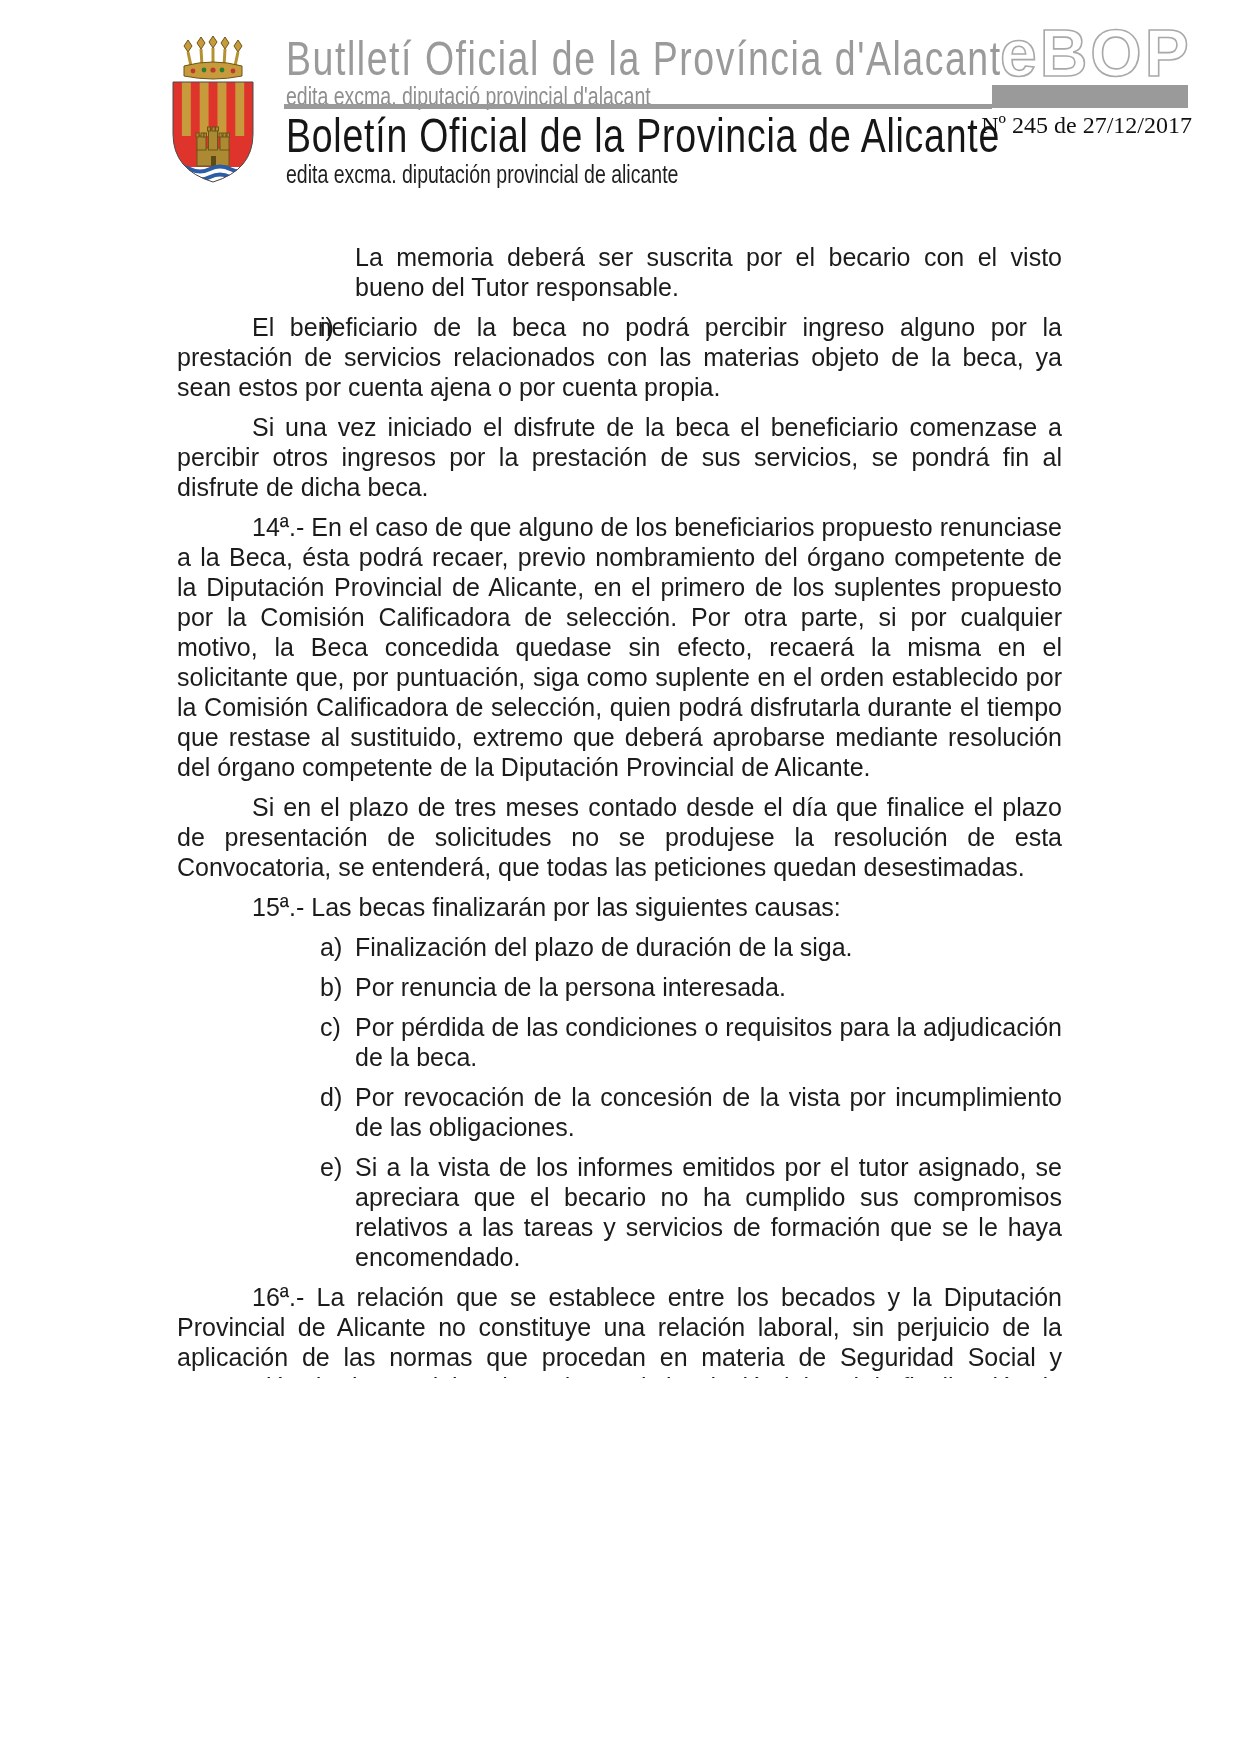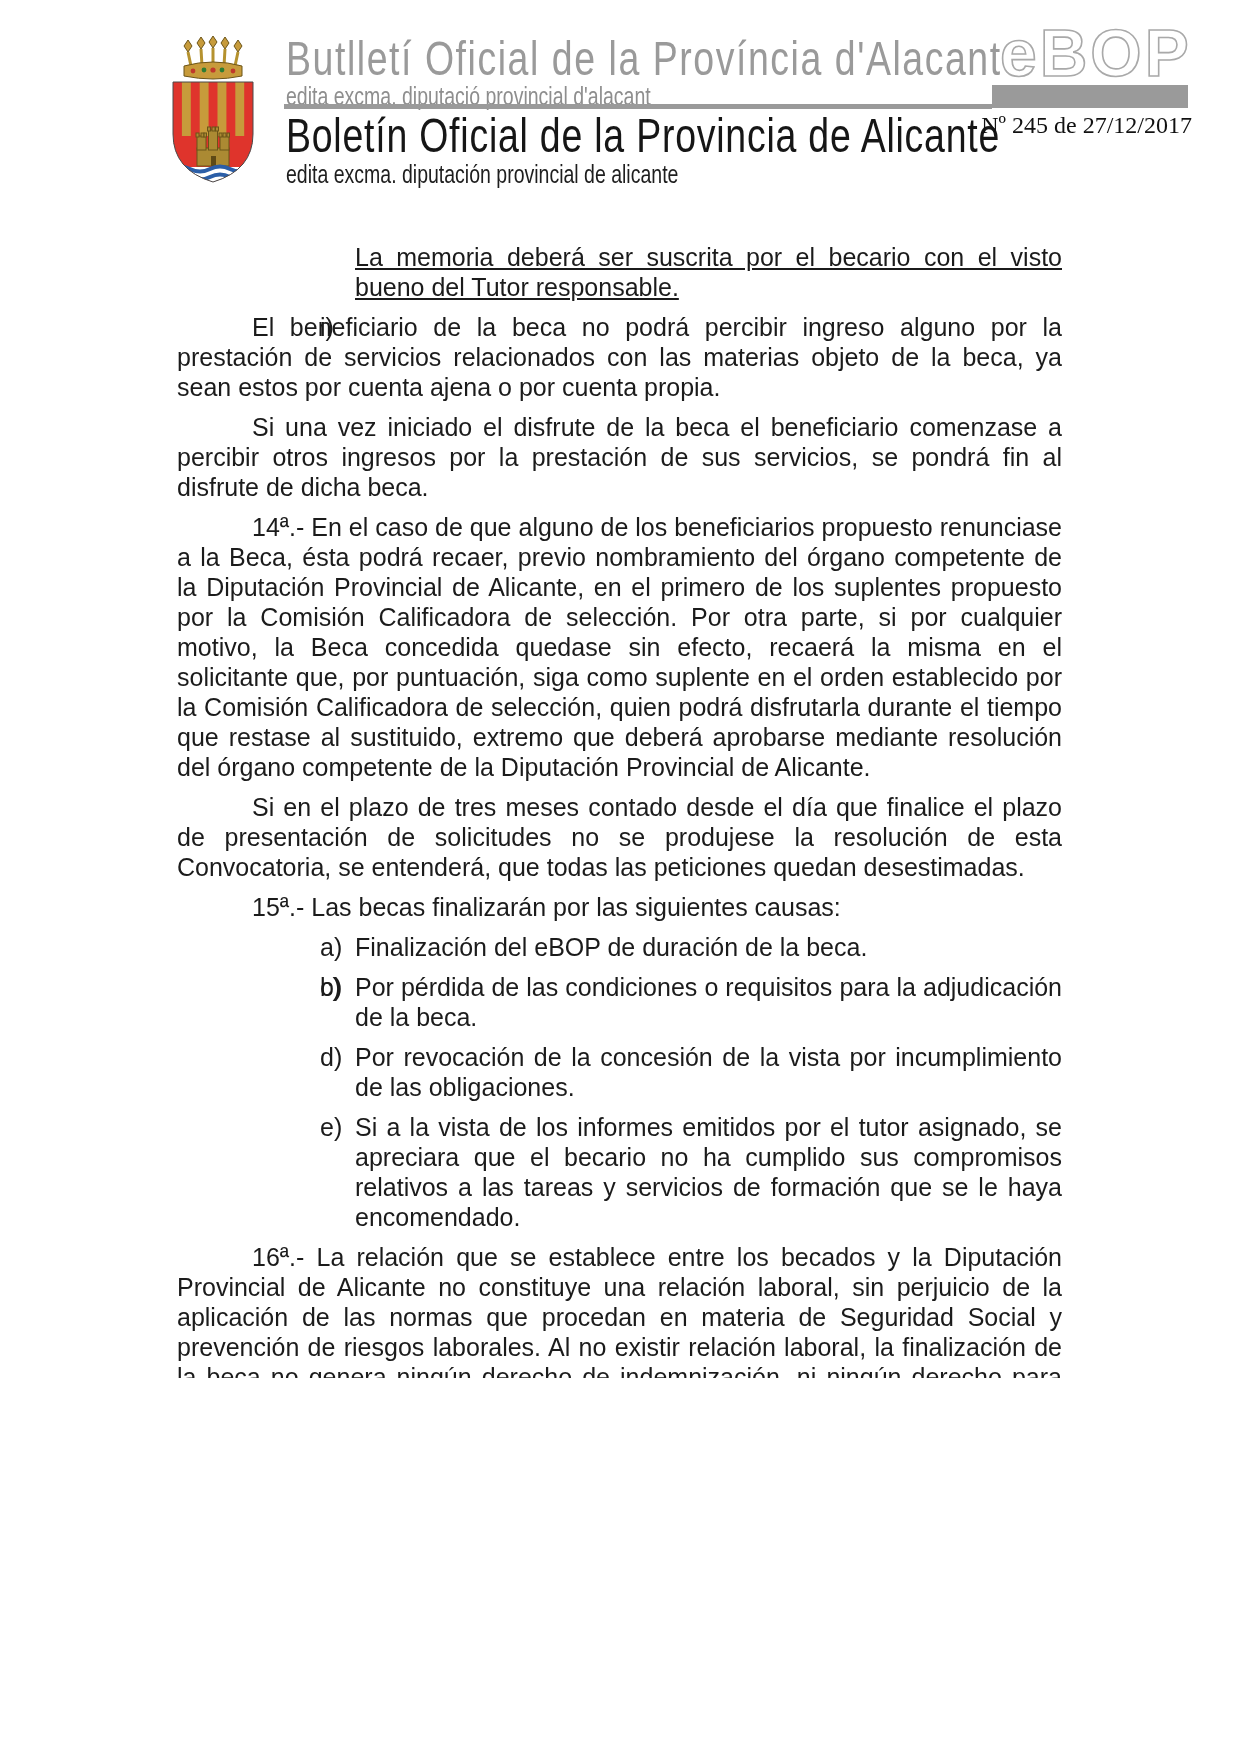--- a/index.html
+++ b/index.html
@@ -59,21 +59,21 @@
     font-size: 24px; color: #111111; white-space: nowrap;
   }
 
   
   .content {
     position: absolute; left: 177px; top: 242px; width: 885px;
     font-size: 25px; line-height: 30px; text-align: justify;
   }
   .content p { margin: 0 0 10px 0; }
   p.body  { text-indent: 75px; }
-  p.hang  { margin-left: 178px; text-decoration: underline; }
+  p.hang  { margin-left: 178px; }
   p.cont  { text-align-last: justify; }
   .item   { position: relative; padding-left: 178px; margin: 0 0 10px 0; text-align: justify; }
   .item .marker { position: absolute; left: 143px; top: 0; }
 
   
   .footer-left {
     position: absolute; left: 177px; top: 1647px;
     font-size: 25px; color: #1b1b1b; white-space: nowrap;
     transform: scaleX(0.8); transform-origin: 0 0;
   }
@@ -171,25 +171,26 @@
     <p class="body">Si una vez iniciado el disfrute de la beca el beneficiario comenzase a percibir otros ingresos por la prestación de sus servicios, se pondrá fin al disfrute de dicha beca.</p>
 
     <p class="body">14ª.- En el caso de que alguno de los beneficiarios propuesto renunciase a la Beca, ésta podrá recaer, previo nombramiento del órgano competente de la Diputación Provincial de Alicante, en el primero de los suplentes propuesto por la Comisión Calificadora de selección. Por otra parte, si por cualquier motivo, la Beca concedida quedase sin efecto, recaerá la misma en el solicitante que, por puntuación, siga como suplente en el orden establecido por la Comisión Calificadora de selección, quien podrá disfrutarla durante el tiempo que restase al sustituido, extremo que deberá aprobarse mediante resolución del órgano competente de la Diputación Provincial de Alicante.</p>
 
     <p class="body">Si en el plazo de tres meses contado desde el día que finalice el plazo de presentación de solicitudes no se produjese la resolución de esta Convocatoria, se entenderá, que todas las peticiones quedan desestimadas.</p>
 
     <p class="body">15ª.- Las becas finalizarán por las siguientes causas:</p>
 
     <div class="item">
       <span class="marker">a)</span>
-      <span>Finalización del eBOP de duración de la beca.</span>
+      <span>Finalización del plazo de duración de la siga.</span>
     </div>
 
     <div class="item">
       <span class="marker">b)</span>
+      <span>Por renuncia de la persona interesada.</span>
     </div>
 
     <div class="item">
       <span class="marker">c)</span>
       <span>Por pérdida de las condiciones o requisitos para la adjudicación de la beca.</span>
     </div>
 
     <div class="item">
       <span class="marker">d)</span>
       <span>Por revocación de la concesión de la vista por incumplimiento de las obligaciones.</span>

